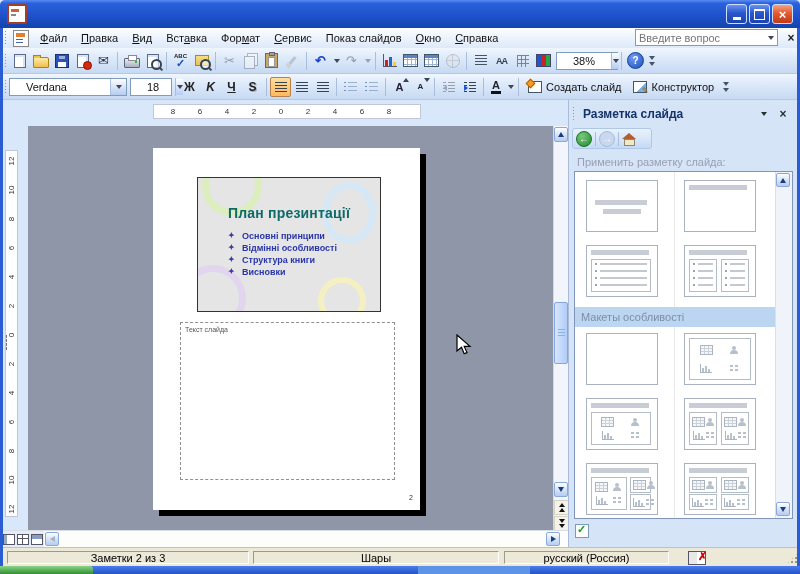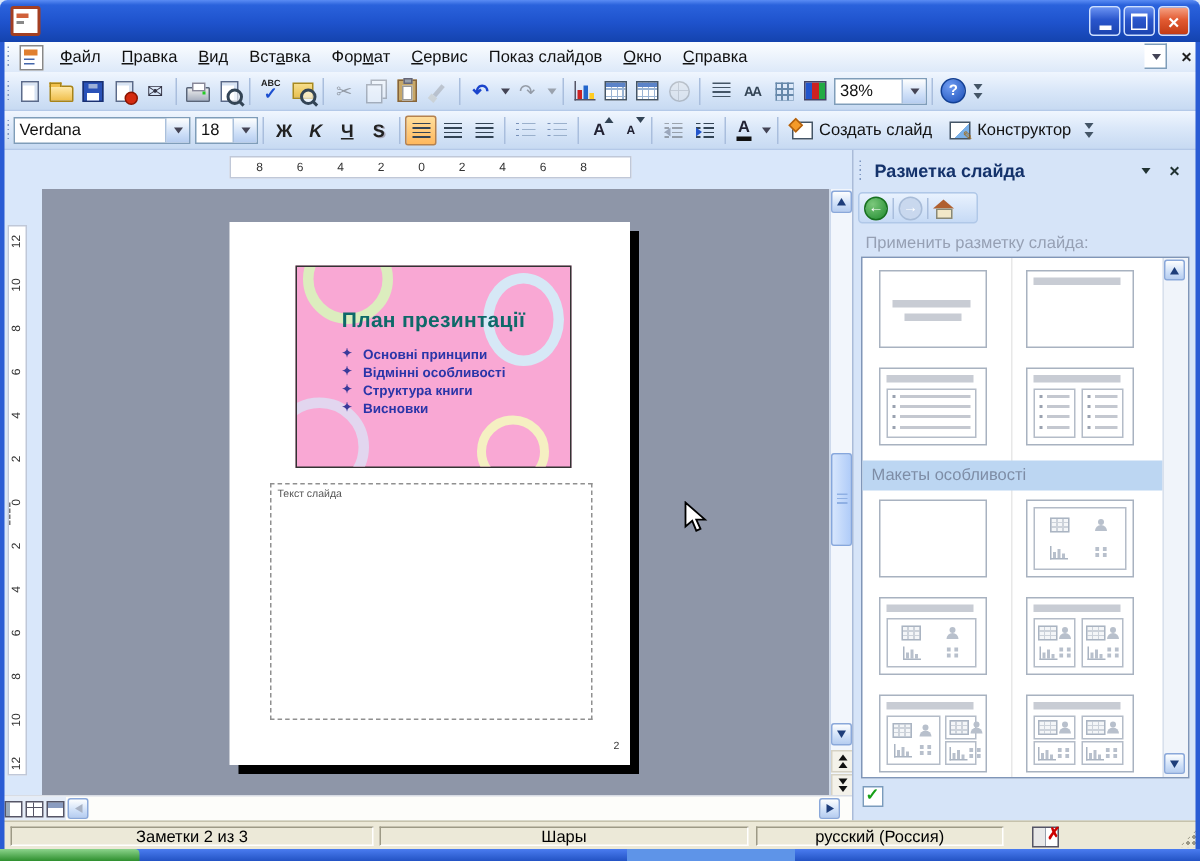--- a/index.html
+++ b/index.html
@@ -97,21 +97,21 @@
                linear-gradient(180deg,transparent 5px,#9ab 5px 6px,transparent 6px),#dde6f0;}
   .ic-lines{width:12px;height:11px;background:repeating-linear-gradient(180deg,#456 0 1px,transparent 1px 3px);}
   .aa{font-size:9px;font-weight:bold;color:#345;letter-spacing:-1px;}
   .ic-grid{width:12px;height:12px;background:
     repeating-linear-gradient(90deg,#68a 0 1px,transparent 1px 4px),
     repeating-linear-gradient(180deg,#68a 0 1px,transparent 1px 4px);}
   .ic-colors{width:13px;height:11px;border:1px solid #446;
     background:linear-gradient(90deg,#2255cc 0 34%,#cc2222 34% 67%,#22aa44 67%);}
   .combo{height:18px;background:#fff;border:1px solid #7f9db9;display:flex;align-items:center;
     font-size:11px;color:#111;box-sizing:border-box;flex:none;}
-  .combo .val{padding:0 3px;flex:1;}
+  .combo .val{padding:0 16px;flex:1;}
   .cbtn{width:15px;height:16px;border-left:1px solid #aac0dc;display:flex;align-items:center;
     justify-content:center;background:linear-gradient(180deg,#fdfefe,#cfe0f8 60%,#b6cdf0);}
   .ic-help{width:15px;height:15px;border-radius:50%;border:1px solid #123f93;color:#fff;
     font-weight:bold;font-size:10px;display:flex;align-items:center;justify-content:center;
     background:radial-gradient(circle at 35% 30%,#6f9cf2,#1c50b8);}
   .chev{width:12px;height:20px;display:flex;flex-direction:column;align-items:center;justify-content:center;color:#456;flex:none;}
   .chev i{width:0;height:0;border-left:3px solid transparent;border-right:3px solid transparent;border-top:4px solid #456;margin:1px 0;}
   .blet{font-weight:bold;font-size:12px;color:#222;}
   .ic-al{width:12px;height:10px;background:repeating-linear-gradient(180deg,#345 0 1px,transparent 1px 3px);}
   .ic-list{width:13px;height:10px;background:repeating-linear-gradient(180deg,#9ab0cc 0 1px,transparent 1px 4px) 4px 0/9px 10px no-repeat,
@@ -140,21 +140,21 @@
     border:1px solid #c0c8d8;box-sizing:border-box;}
   .hruler span{position:absolute;top:2px;width:10px;text-align:center;font-size:8px;color:#333;}
   .vruler{position:absolute;left:5px;top:150px;width:13px;height:367px;background:#fff;
     border:1px solid #c0c8d8;box-sizing:border-box;}
   .vruler span{position:absolute;left:-2px;width:15px;height:10px;line-height:10px;text-align:center;
     font-size:8px;color:#333;transform:rotate(-90deg);}
   .vrmark{position:absolute;left:0;top:186px;width:13px;border-top:1px dashed #777;}
   .canvas{position:absolute;left:28px;top:126px;width:525px;height:404px;background:#8e96a8;overflow:hidden;}
   .page{position:absolute;left:125px;top:22px;width:267px;height:362px;background:#fff;box-shadow:6px 6px 0 #000;}
   .slideimg{position:absolute;left:44px;top:29px;width:182px;height:133px;border:1px solid #333;
-    background:#f9a8d4;overflow:hidden;}
+    background:#e5e5e5;overflow:hidden;}
   .balloon{position:absolute;border-radius:50%;background:transparent;}
   .slidetitle{position:absolute;left:0;top:27px;width:182px;text-align:center;font-weight:bold;
     font-size:14px;color:#0e6969;letter-spacing:.2px;}
   .sbullets{position:absolute;left:30px;top:52px;margin:0;padding:0;list-style:none;}
   .sbullets li{font-size:9px;font-weight:bold;color:#2a35a8;line-height:12px;position:relative;padding-left:14px;}
   .sbullets li::before{content:"✦";position:absolute;left:0;top:0;font-size:8px;color:#3a3a9a;}
   .textph{position:absolute;left:27px;top:174px;width:215px;height:158px;border:1px dashed #909090;box-sizing:border-box;}
   .textph .lbl{font-size:7px;color:#555;margin:3px 0 0 4px;}
   .pgnum{position:absolute;left:256px;top:346px;font-size:7px;color:#333;}
   .cursor{position:absolute;left:428px;top:208px;z-index:6;}
@@ -282,20 +282,21 @@
     <span class="docicon"></span>
     <span class="mitem"><u>Ф</u>айл</span>
     <span class="mitem"><u>П</u>равка</span>
     <span class="mitem"><u>В</u>ид</span>
     <span class="mitem">Вст<u>а</u>вка</span>
     <span class="mitem">Фор<u>м</u>ат</span>
     <span class="mitem"><u>С</u>ервис</span>
     <span class="mitem">Показ слайдов</span>
     <span class="mitem"><u>О</u>кно</span>
     <span class="mitem"><u>С</u>правка</span>
+    <input class="askbox" placeholder="Введите вопрос" style="">
     <span class="askdd">
         <span class="dd"></span>
       </span>
     <span class="mclose">×</span>
   </div>
 
   <div class="tbrow" style="top:48px;">
     <span class="grip"></span>
     <span class="tb">
         <span class="ic-page"></span>

